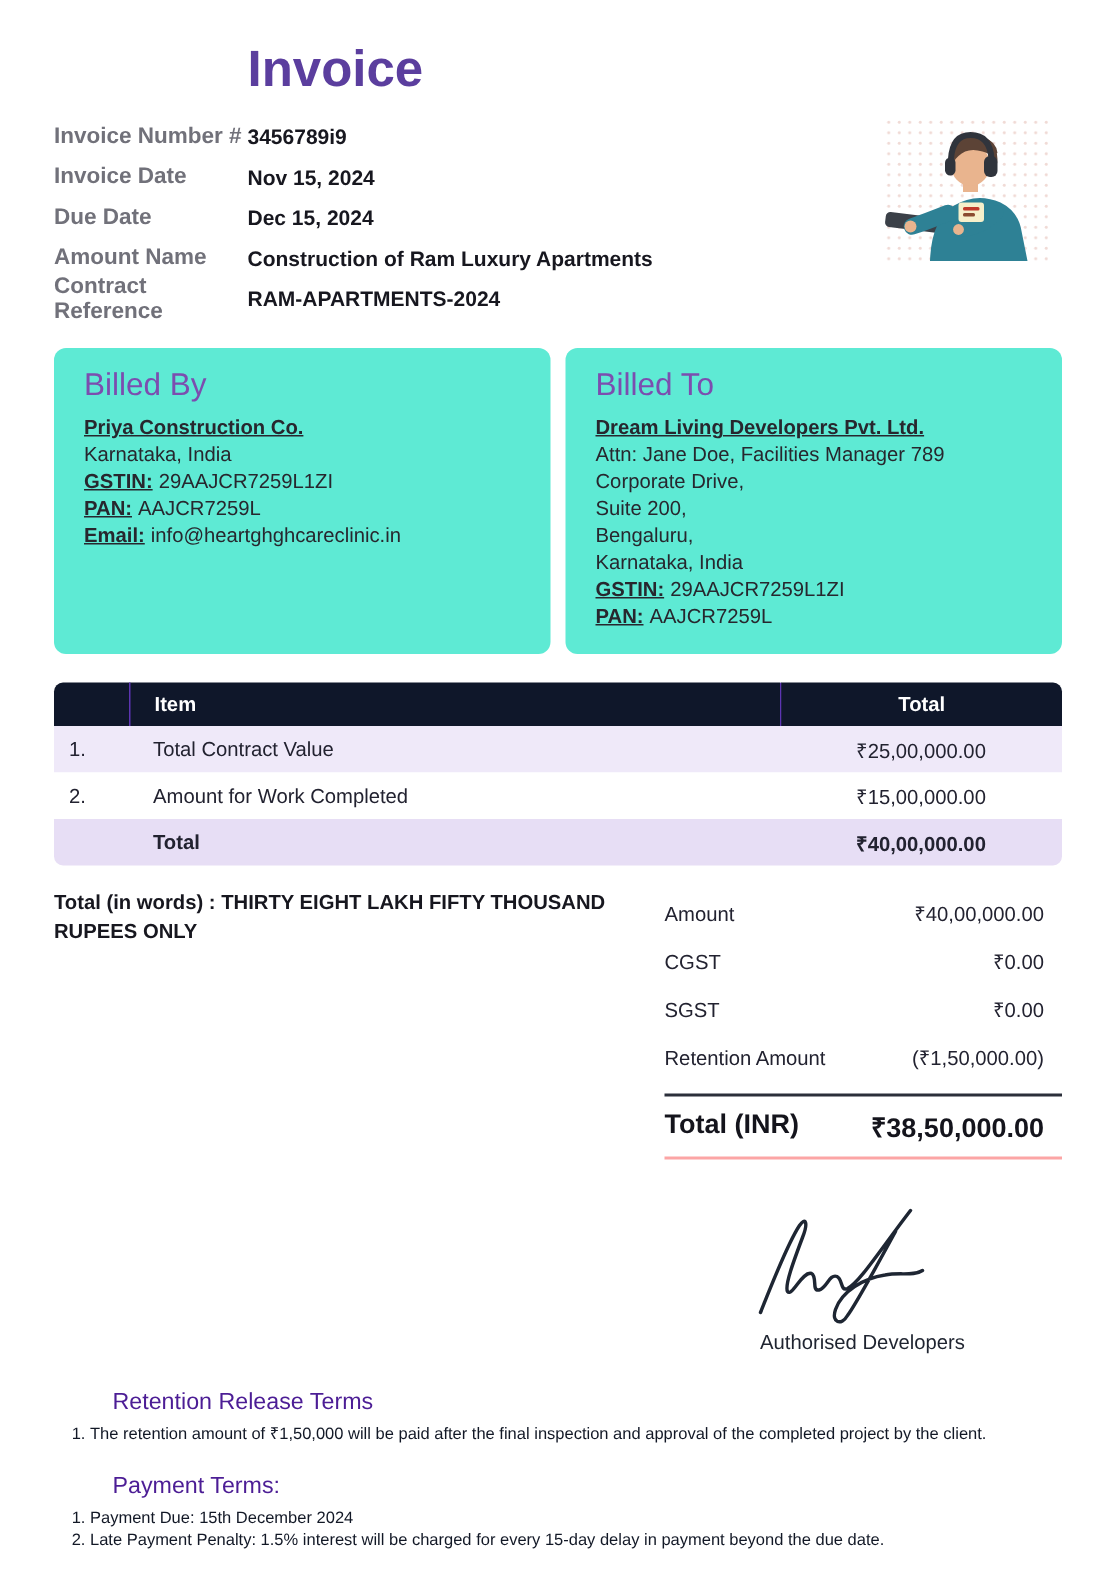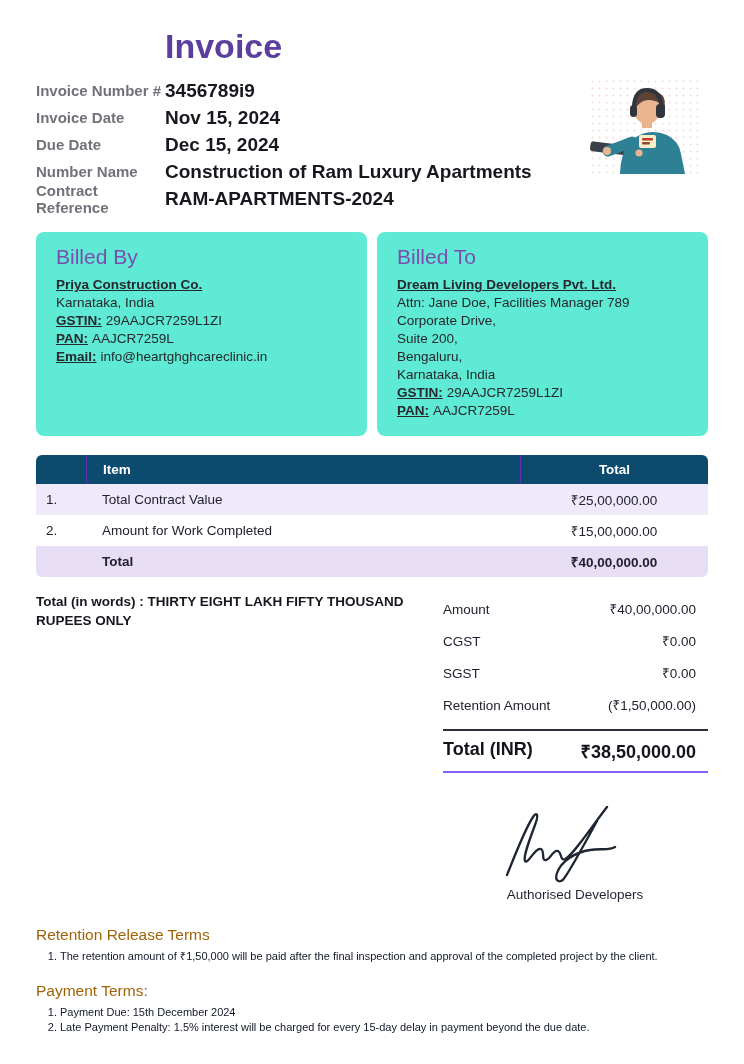--- a/index.html
+++ b/index.html
@@ -16,21 +16,21 @@
   
   .invoice-title {
     margin: 28px 0 0 129px;
     font-size: 34px; line-height: 1.1;
     font-weight: 600;
     color: #5b3e9e;
   }
   .details { margin-top: 12px; }
   .detail-row { display: flex; align-items: center; height: 27px; }
   .detail-label { width: 129px; font-size: 15px; font-weight: bold; color: #71717a; }
-  .detail-value { font-size: 19px; font-weight: bold; color: #17171f; }
+  .detail-value { font-size: 14px; font-weight: bold; color: #17171f; }
 
   .illustration {
     position: absolute; top: 52px; right: 42px;
     width: 118px; height: 98px;
   }
 
   
   .billed-row { display: flex; gap: 10px; margin-top: 20px; }
   .box {
     flex: 1;
@@ -39,21 +39,21 @@
     padding: 13px 20px 16px 20px;
     min-height: 172px;
   }
   .box-heading { font-size: 21px; font-weight: 500; color: #7c4daf; margin-bottom: 7px; }
   .box .line { font-size: 13.5px; line-height: 18px; color: #27272e; }
   .box .line strong { margin-right: 4px; text-decoration: underline; }
 
   
   table.items { width: 100%; border-collapse: separate; border-spacing: 0; margin-top: 19px; font-size: 13.5px; }
   table.items thead th {
-    background: #0c4a6e; color: #ffffff; font-weight: bold;
+    background: #0f172a; color: #ffffff; font-weight: bold;
     height: 29px; vertical-align: middle;
   }
   th.col-index { width: 50px; border-radius: 6px 0 0 0; }
   th.col-item  { text-align: left; padding-left: 16px; border-left: 1px solid #5d35b2; }
   th.col-total { width: 188px; text-align: center; border-left: 1px solid #5d35b2; border-radius: 0 6px 0 0; }
   table.items tbody td { height: 31px; vertical-align: middle; color: #222230; }
   td.cell-index { padding-left: 10px; }
   td.cell-item  { padding-left: 16px; }
   td.cell-total { text-align: center; }
   tr.row-stripe td { background: #efe9f9; }
@@ -63,33 +63,33 @@
   tr.row-total td:last-child  { border-radius: 0 0 6px 0; }
 
   
   .summary { display: flex; margin-top: 16px; }
   .words { width: 398px; font-size: 13.5px; font-weight: bold; line-height: 1.4; color: #17171f; }
   .totals { margin-left: auto; width: 265px; }
   .srow { display: flex; justify-content: space-between; align-items: center; height: 32px; font-size: 13.5px; color: #222230; }
   .srow .sval { padding-right: 12px; }
   .grand { display: flex; margin-top: 8px; }
   .grand .gcell {
-    border-top: 2px solid #2b2f3a; border-bottom: 2px solid #8b5cf6;
+    border-top: 2px solid #2b2f3a; border-bottom: 2px solid #fca5a5;
     padding: 8px 0; font-size: 18px; font-weight: bold; color: #14141c;
   }
   .grand .glabel { width: 127px; }
   .grand .gvalue { flex: 1; text-align: right; padding-right: 12px; }
 
   
   .sig-block { width: 260px; margin-left: 409px; margin-top: 28px; text-align: center; }
   .sig-art { display: block; margin: 0 auto; }
   .sig-caption { font-size: 13.5px; color: #1f2430; margin-top: 4px; }
 
   
-  .terms-heading { font-size: 15.5px; font-weight: 500; color: #a16207; margin-bottom: 5px; }
+  .terms-heading { font-size: 15.5px; font-weight: 500; color: #4c1d95; margin-bottom: 5px; margin-left: 39px; }
   .terms ol { margin: 0; padding-left: 24px; font-size: 11px; line-height: 1.32; color: #121826; }
   .terms li { margin-bottom: 1px; }
   .terms.retention { margin-top: 24px; }
   .terms.payment   { margin-top: 18px; }
 </style>
 </head>
 <body>
 
 <div class="page">
 
@@ -136,21 +136,21 @@
     </div>
     <div class="detail-row">
       <span class="detail-label">Invoice Date</span>
       <span class="detail-value">Nov 15, 2024</span>
     </div>
     <div class="detail-row">
       <span class="detail-label">Due Date</span>
       <span class="detail-value">Dec 15, 2024</span>
     </div>
     <div class="detail-row">
-      <span class="detail-label">Number Name</span>
+      <span class="detail-label">Amount Name</span>
       <span class="detail-value">Construction of Ram Luxury Apartments</span>
     </div>
     <div class="detail-row">
       <span class="detail-label">Contract Reference</span>
       <span class="detail-value">RAM-APARTMENTS-2024</span>
     </div>
   </div>
 
   <div class="billed-row">
     <div class="box">

